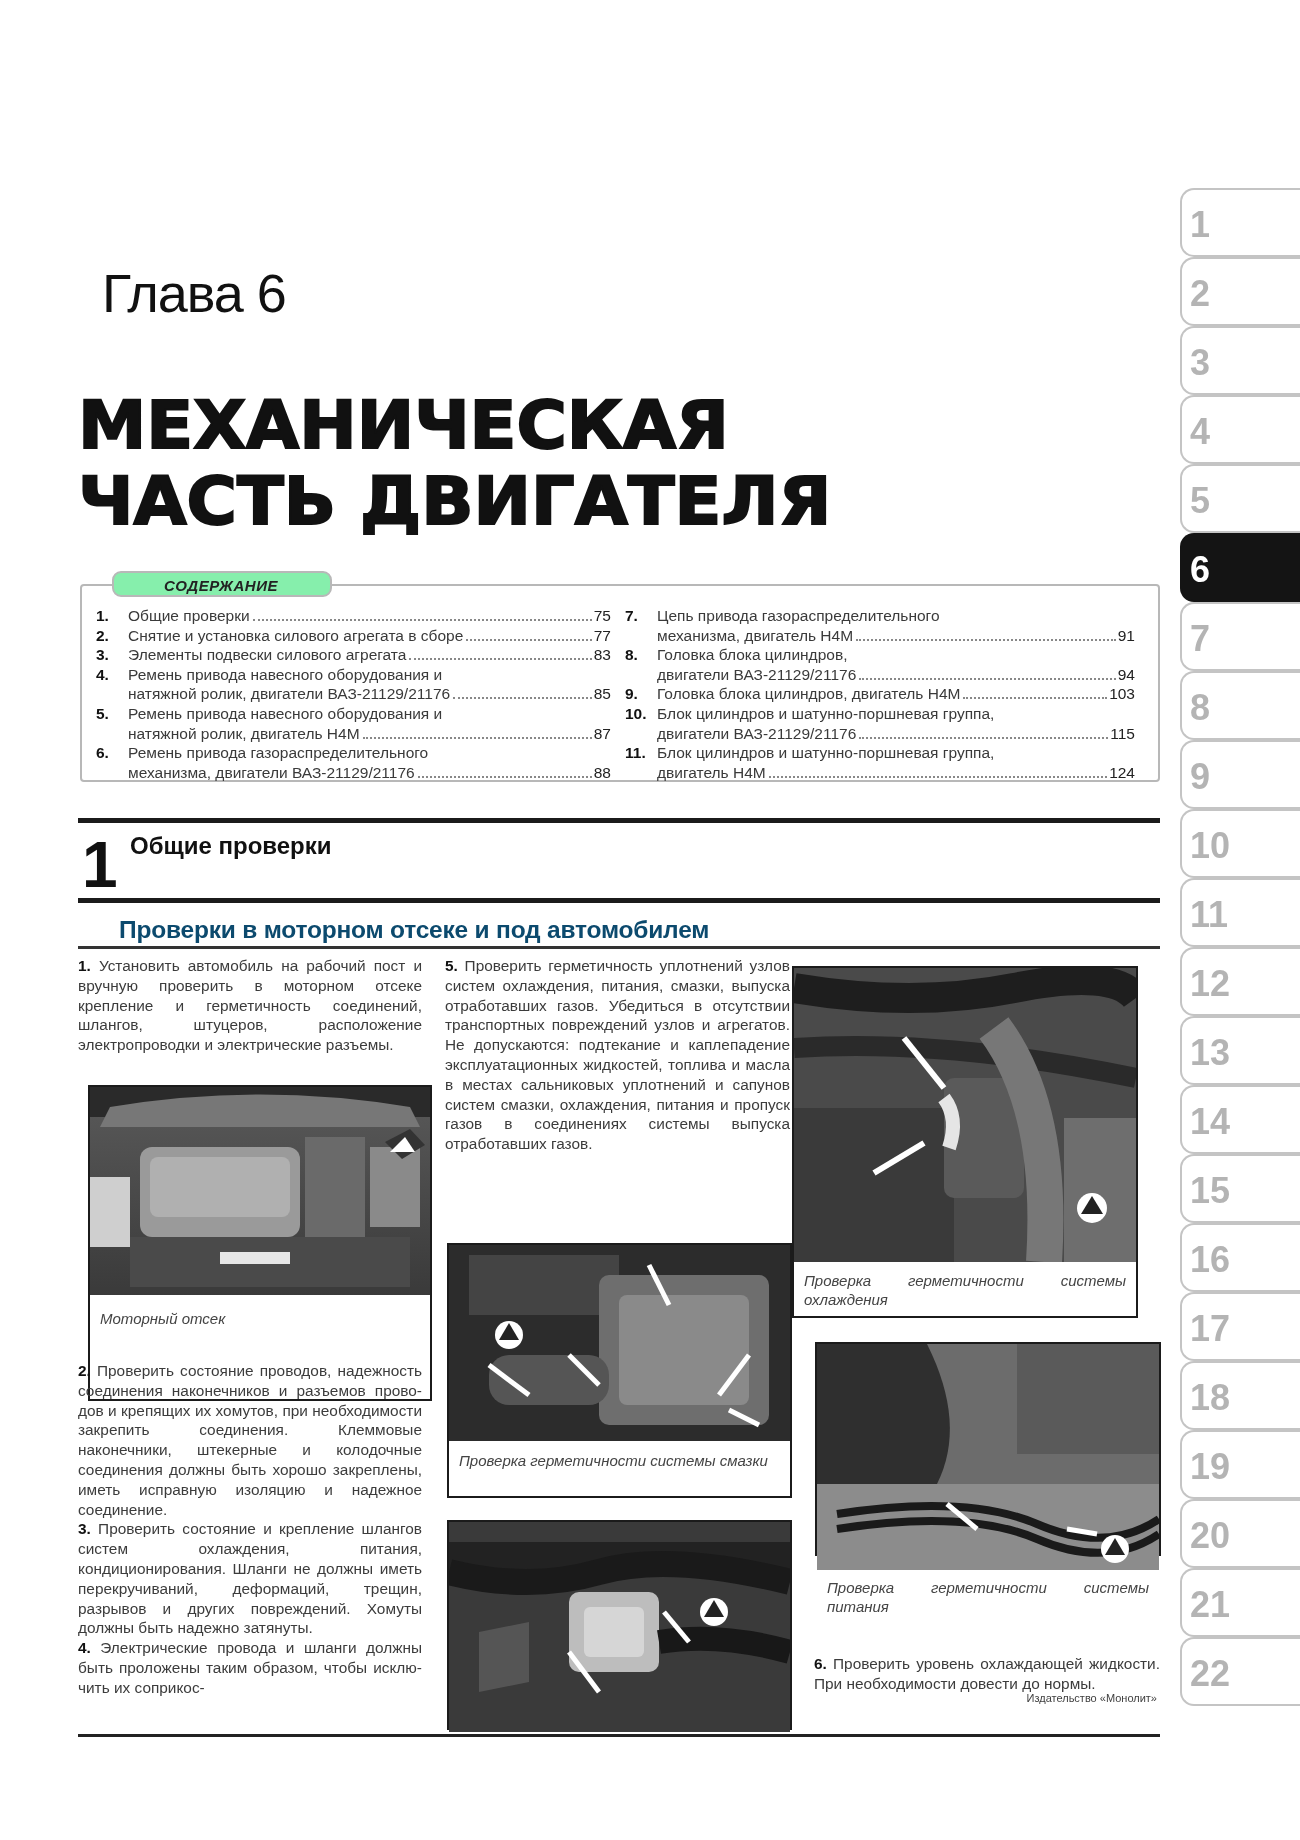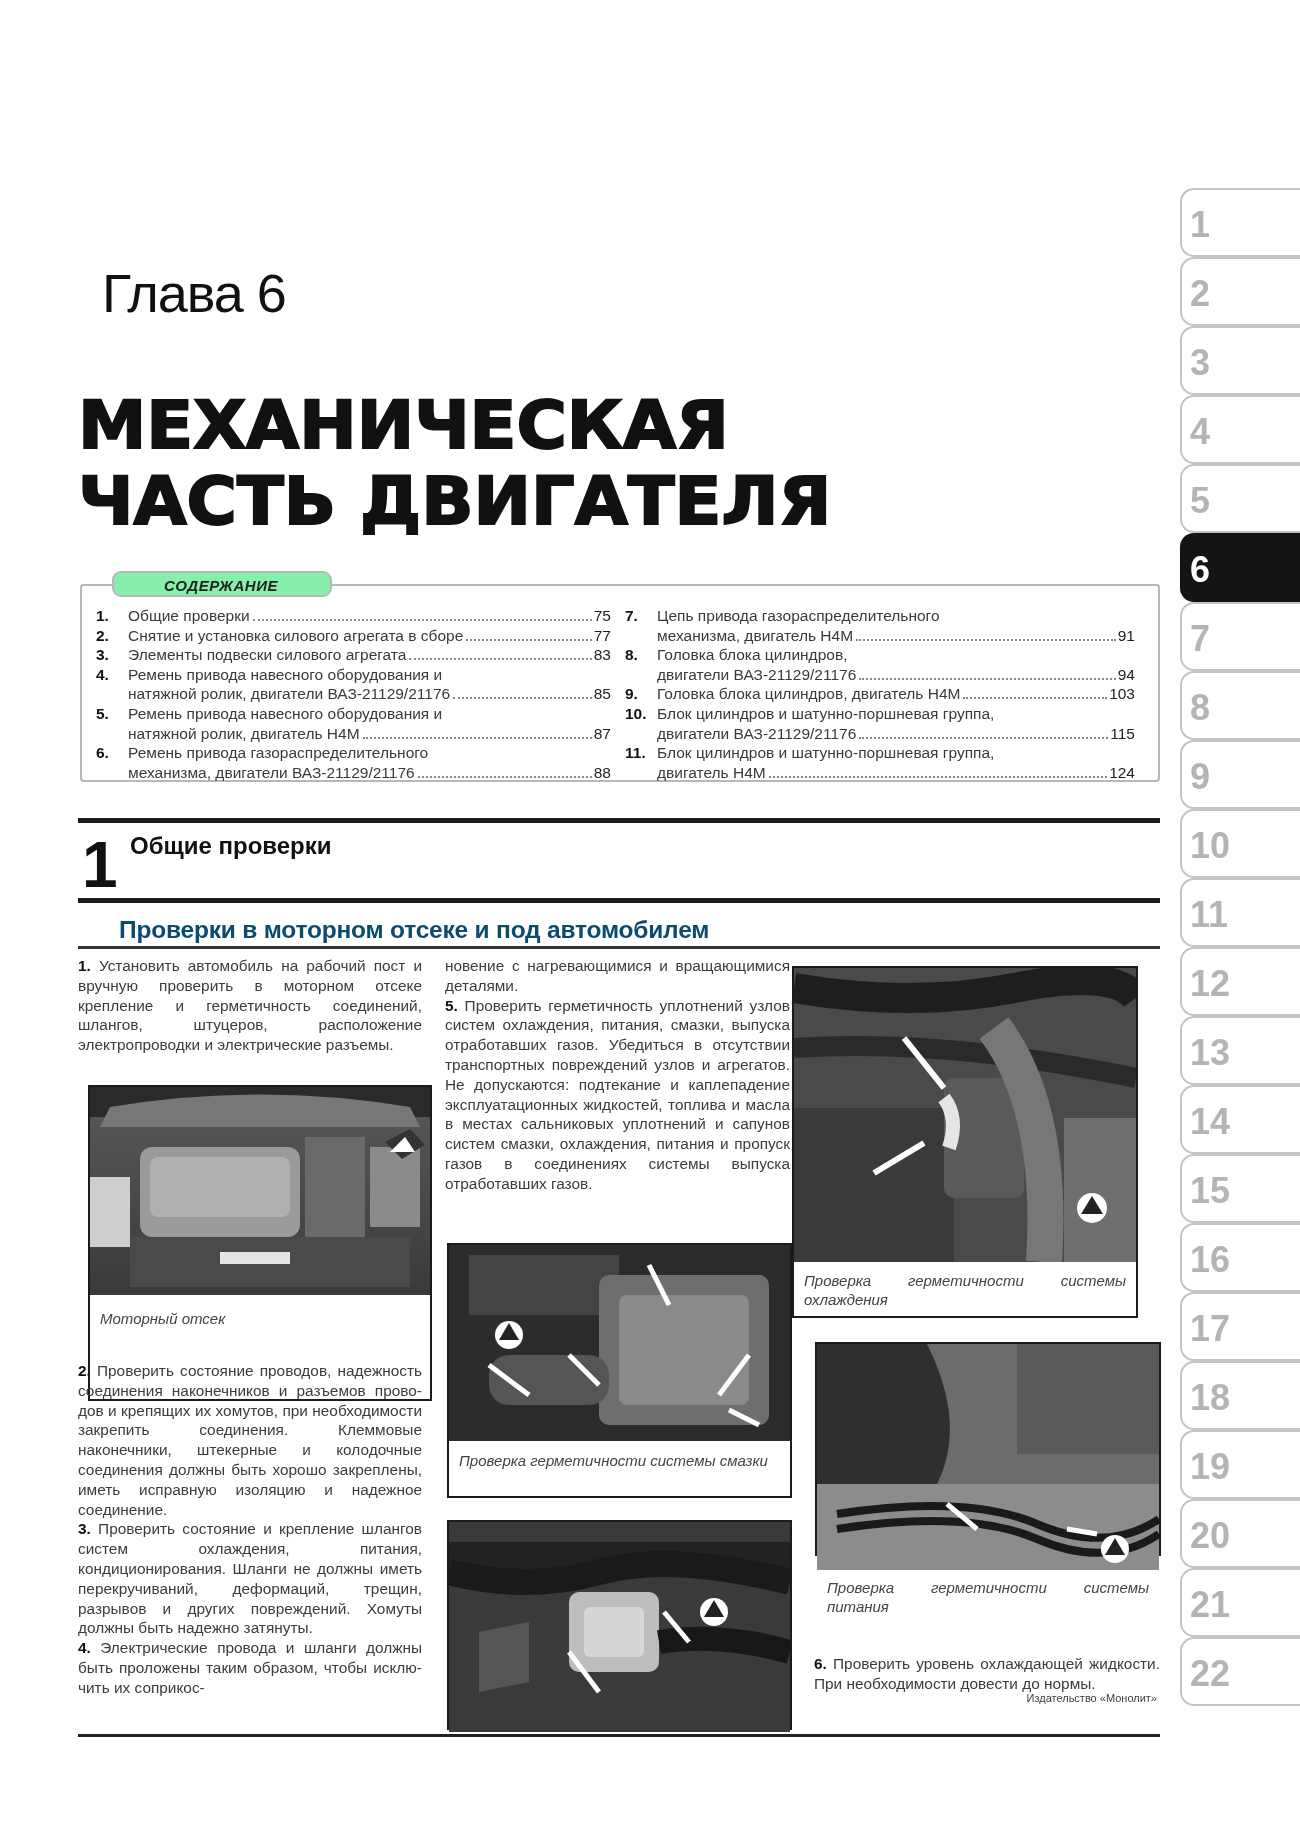--- a/index.html
+++ b/index.html
@@ -291,21 +291,20 @@
   <div class="caption" style="top:222px;">Моторный отсек</div>
 </div>
 
 <div class="col col1" style="top:1361px;">
   <p><b>2.</b> <span>Проверить состояние проводов, надежность соединения наконечников и разъемов прово-дов и крепящих их хомутов, при необходимости закрепить соединения. Клеммовые наконечники, штекерные и колодочные соединения должны быть хорошо закреплены, иметь исправную изоляцию и надежное соединение.</span></p>
   <p><b>3.</b> <span>Проверить состояние и крепление шлангов систем охлаждения, питания, кондиционирования. Шланги не должны иметь перекручиваний, деформаций, трещин, разрывов и других повреждений. Хомуты должны быть надежно затянуты.</span></p>
   <p><b>4.</b> <span>Электрические провода и шланги должны быть проложены таким образом, чтобы исклю-чить их соприкос-</span></p>
 </div>
 
 <div class="col col2" style="top:956px;">
-  <p><span>новение с нагревающимися и вращающимися деталями.</span></p>
   <p><b>5.</b> <span>Проверить герметичность уплотнений узлов систем охлаждения, питания, смазки, выпуска отработавших газов. Убедиться в отсутствии транспортных повреждений узлов и агрегатов. Не допускаются: подтекание и каплепадение эксплуатационных жидкостей, топлива и масла в местах сальниковых уплотнений и сапунов систем смазки, охлаждения, питания и пропуск газов в соединениях системы выпуска отработавших газов.</span></p>
 </div>
 
 <div class="figure" style="left:447px; top:1243px; width:345px; height:255px;">
   <div class="photo" style="height:196px;">
     <svg width="341" height="196" viewBox="0 0 341 196">
       <rect width="341" height="196" fill="#2c2c2c"></rect>
       <rect x="20" y="10" width="150" height="60" fill="#444"></rect>
       <rect x="150" y="30" width="170" height="150" rx="10" fill="#6e6e6e"></rect>
       <rect x="170" y="50" width="130" height="110" rx="8" fill="#8a8a8a"></rect>

